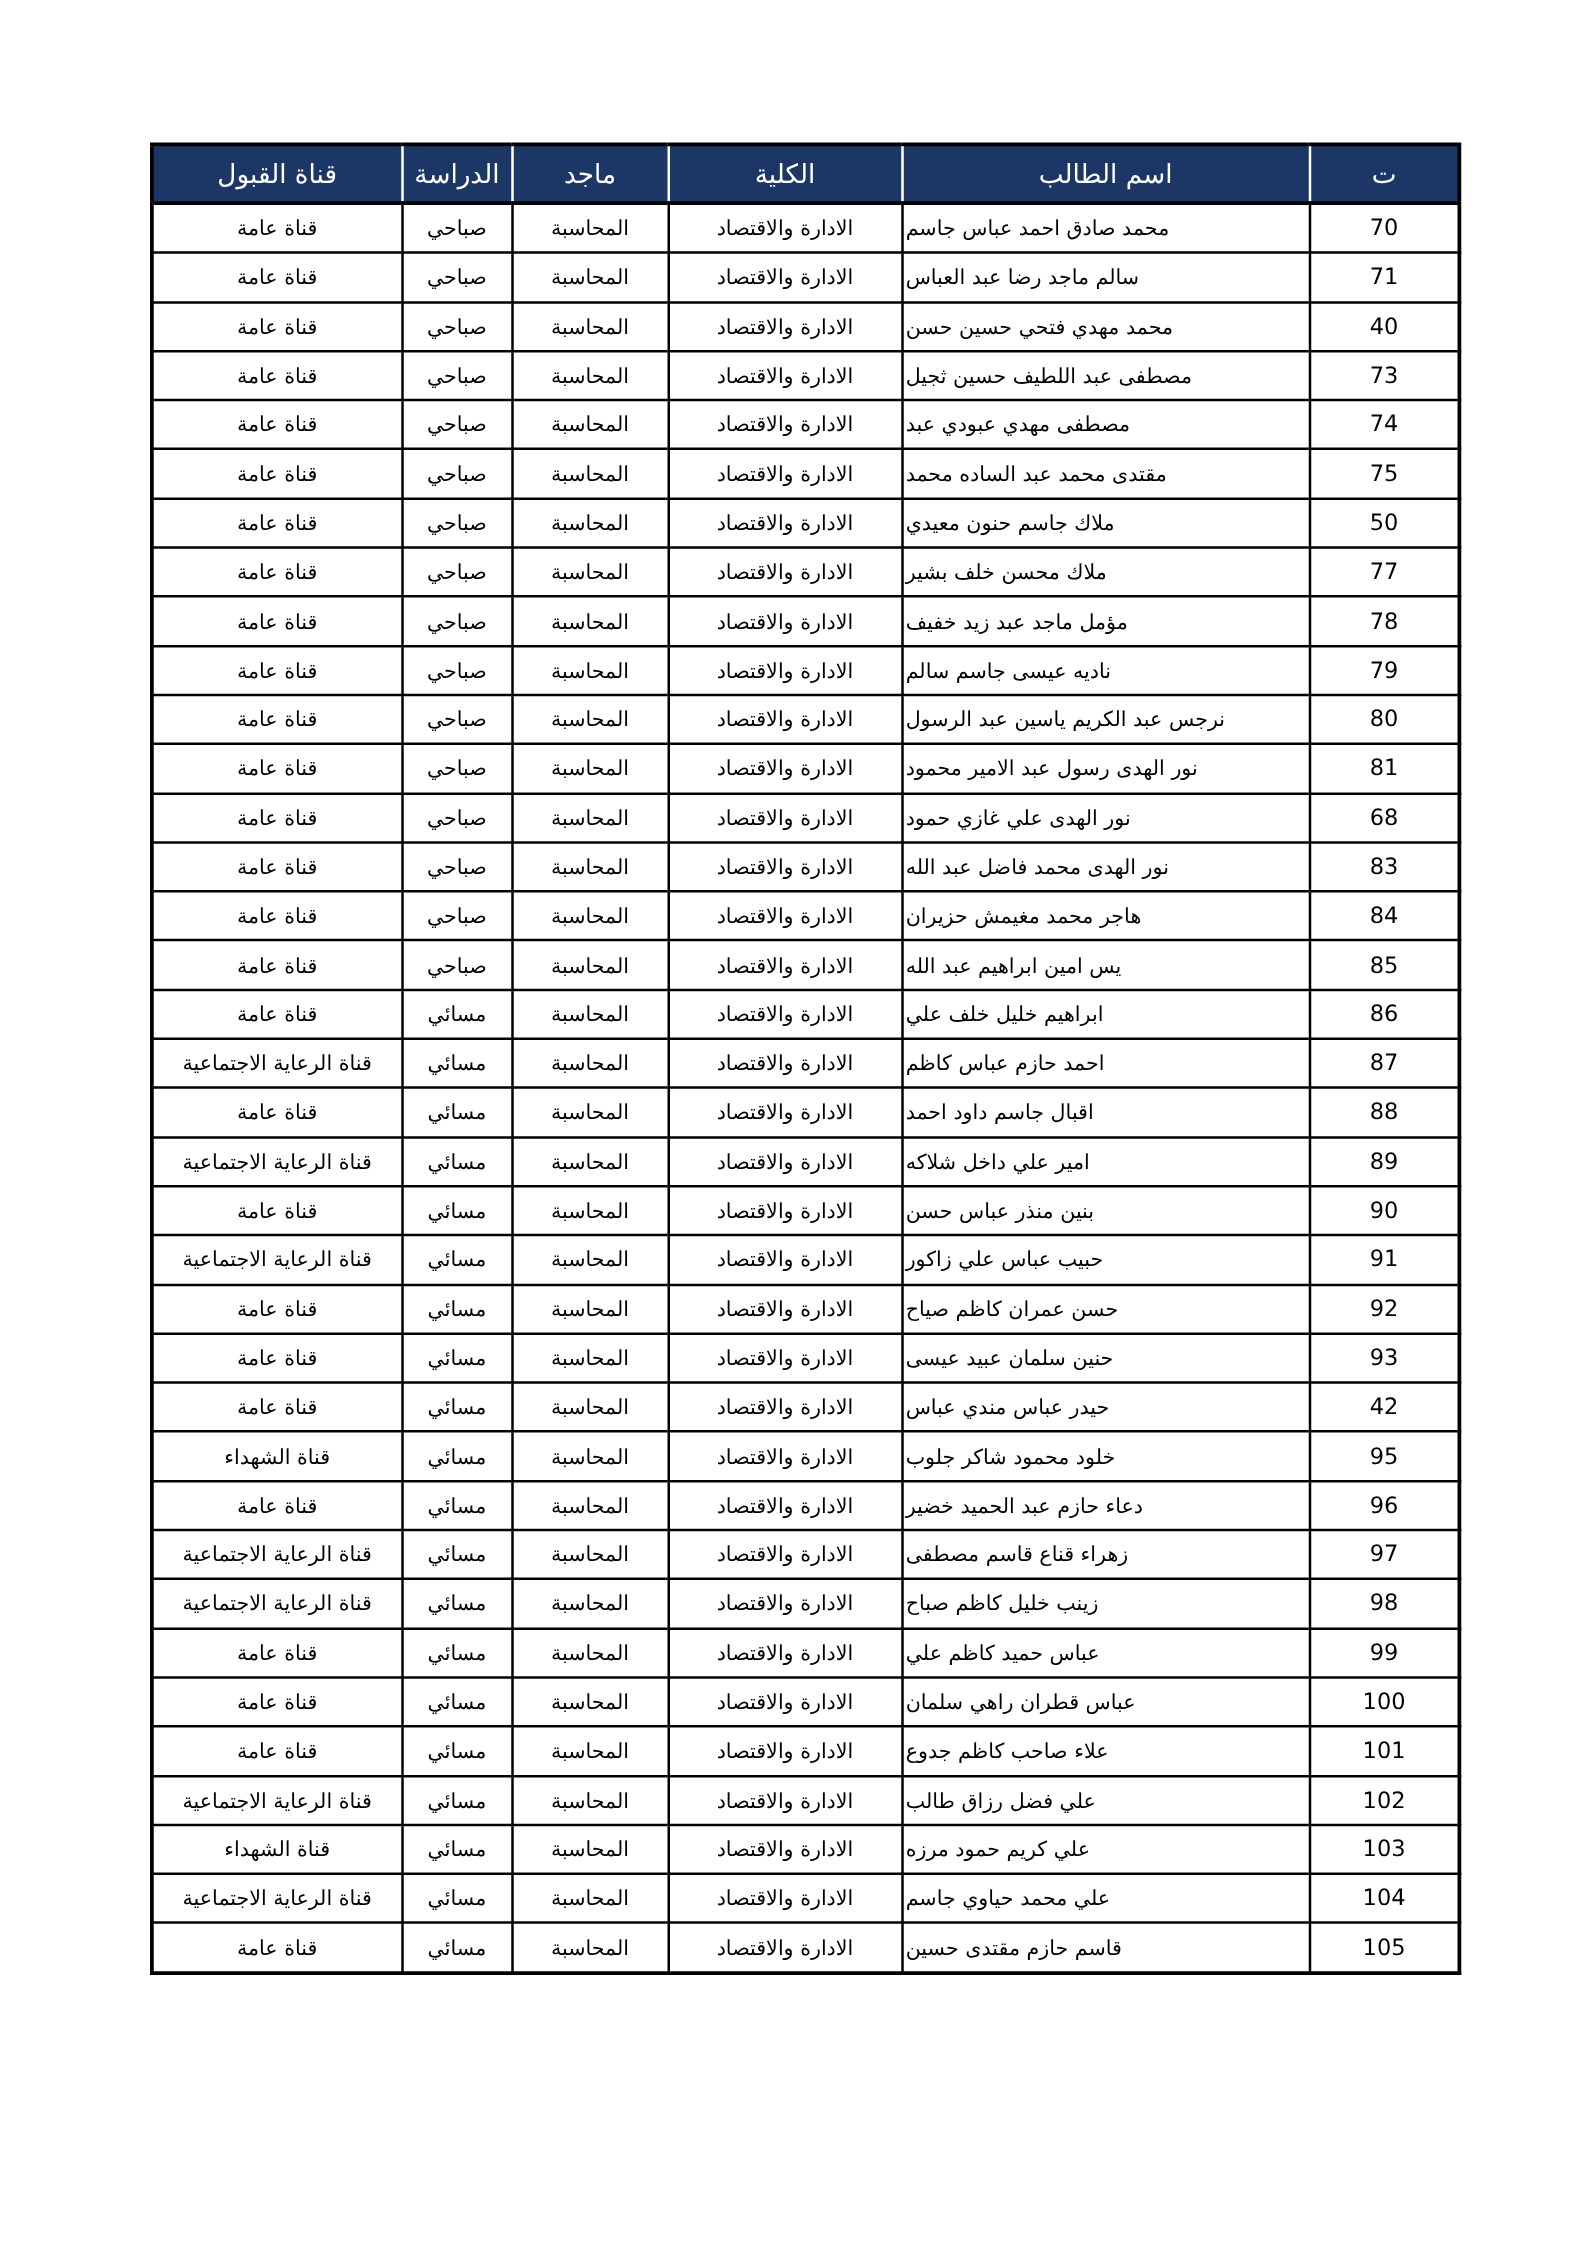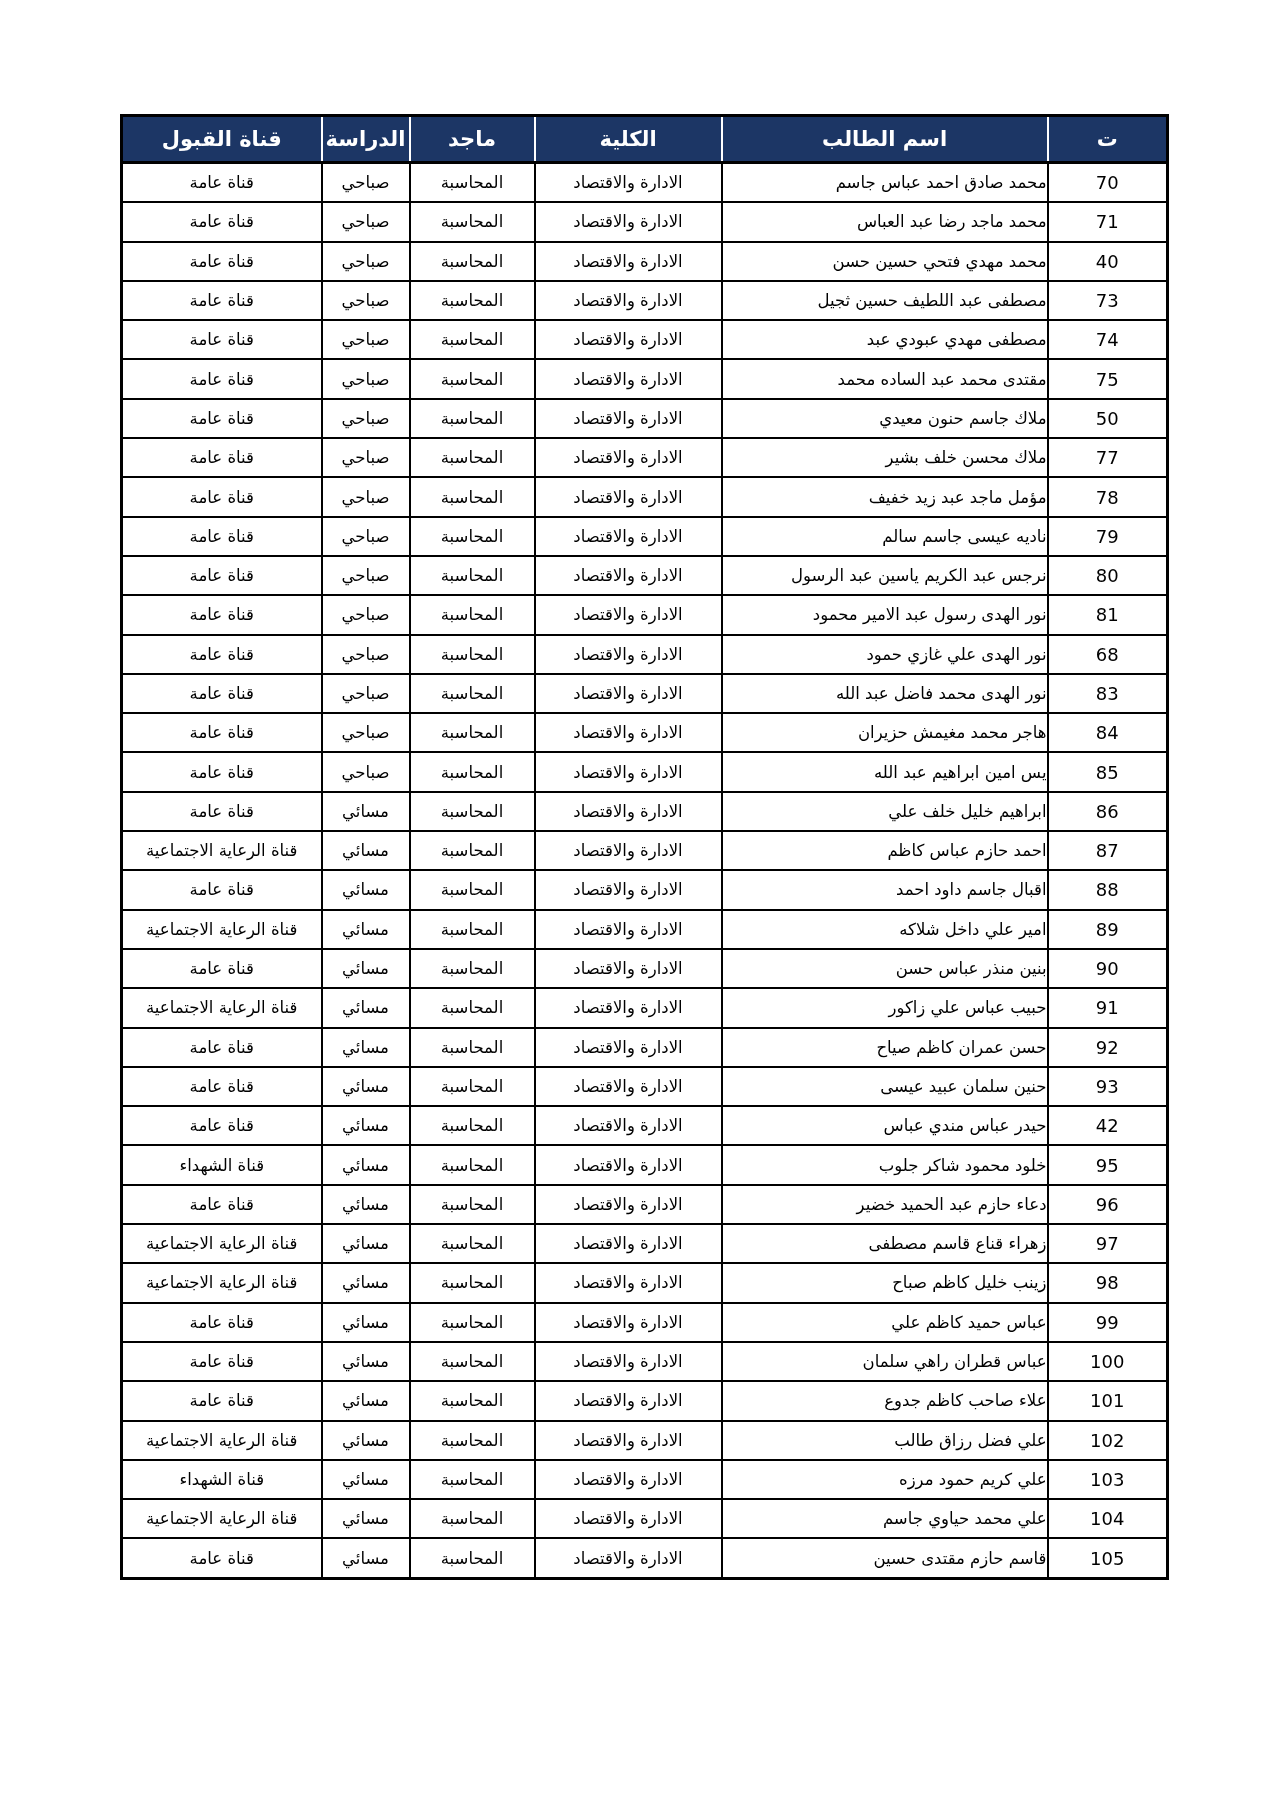--- a/index.html
+++ b/index.html
@@ -31,21 +31,21 @@
   col.c-name{width:326px;}
   col.c-college{width:187px;}
   col.c-dept{width:125px;}
   col.c-study{width:88px;}
   col.c-channel{width:200px;}
 
   thead th{
     background:var(--header-bg);
     color:var(--header-text);
     font-size:21px;
-    font-weight:bold;
+    font-weight:normal;
     height:44px;
     border-left:2px solid #ffffff;
     border-right:2px solid #ffffff;
     border-top:3px solid var(--border);
     border-bottom:3px solid var(--border);
     text-align:center;
     vertical-align:middle;
     padding:0;
   }
   tbody td{
@@ -53,21 +53,21 @@
     height:37.3px;
     font-size:16.5px;
     color:var(--body-text);
     text-align:center;
     vertical-align:middle;
     padding:0 2px;
     overflow:hidden;
     white-space:nowrap;
   }
   tbody td.col-name{
-    text-align:right;
+    text-align:left;
     padding-right:0;
   }
   tbody td.col-num{
     font-size:18px;
   }
 </style>
 </head>
 <body>
 
 <div class="page">
@@ -94,21 +94,21 @@
         <tr>
     <td class="col-num">70</td>
     <td class="col-name">محمد صادق احمد عباس جاسم</td>
     <td class="col-college">الادارة والاقتصاد</td>
     <td class="col-dept">المحاسبة</td>
     <td class="col-study">صباحي</td>
     <td class="col-channel">قناة عامة</td>
   </tr>
         <tr>
     <td class="col-num">71</td>
-    <td class="col-name">محمد ماجد رضا عبد العباس</td>
+    <td class="col-name">سالم ماجد رضا عبد العباس</td>
     <td class="col-college">الادارة والاقتصاد</td>
     <td class="col-dept">المحاسبة</td>
     <td class="col-study">صباحي</td>
     <td class="col-channel">قناة عامة</td>
   </tr>
         <tr>
     <td class="col-num">40</td>
     <td class="col-name">محمد مهدي فتحي حسين حسن</td>
     <td class="col-college">الادارة والاقتصاد</td>
     <td class="col-dept">المحاسبة</td>

